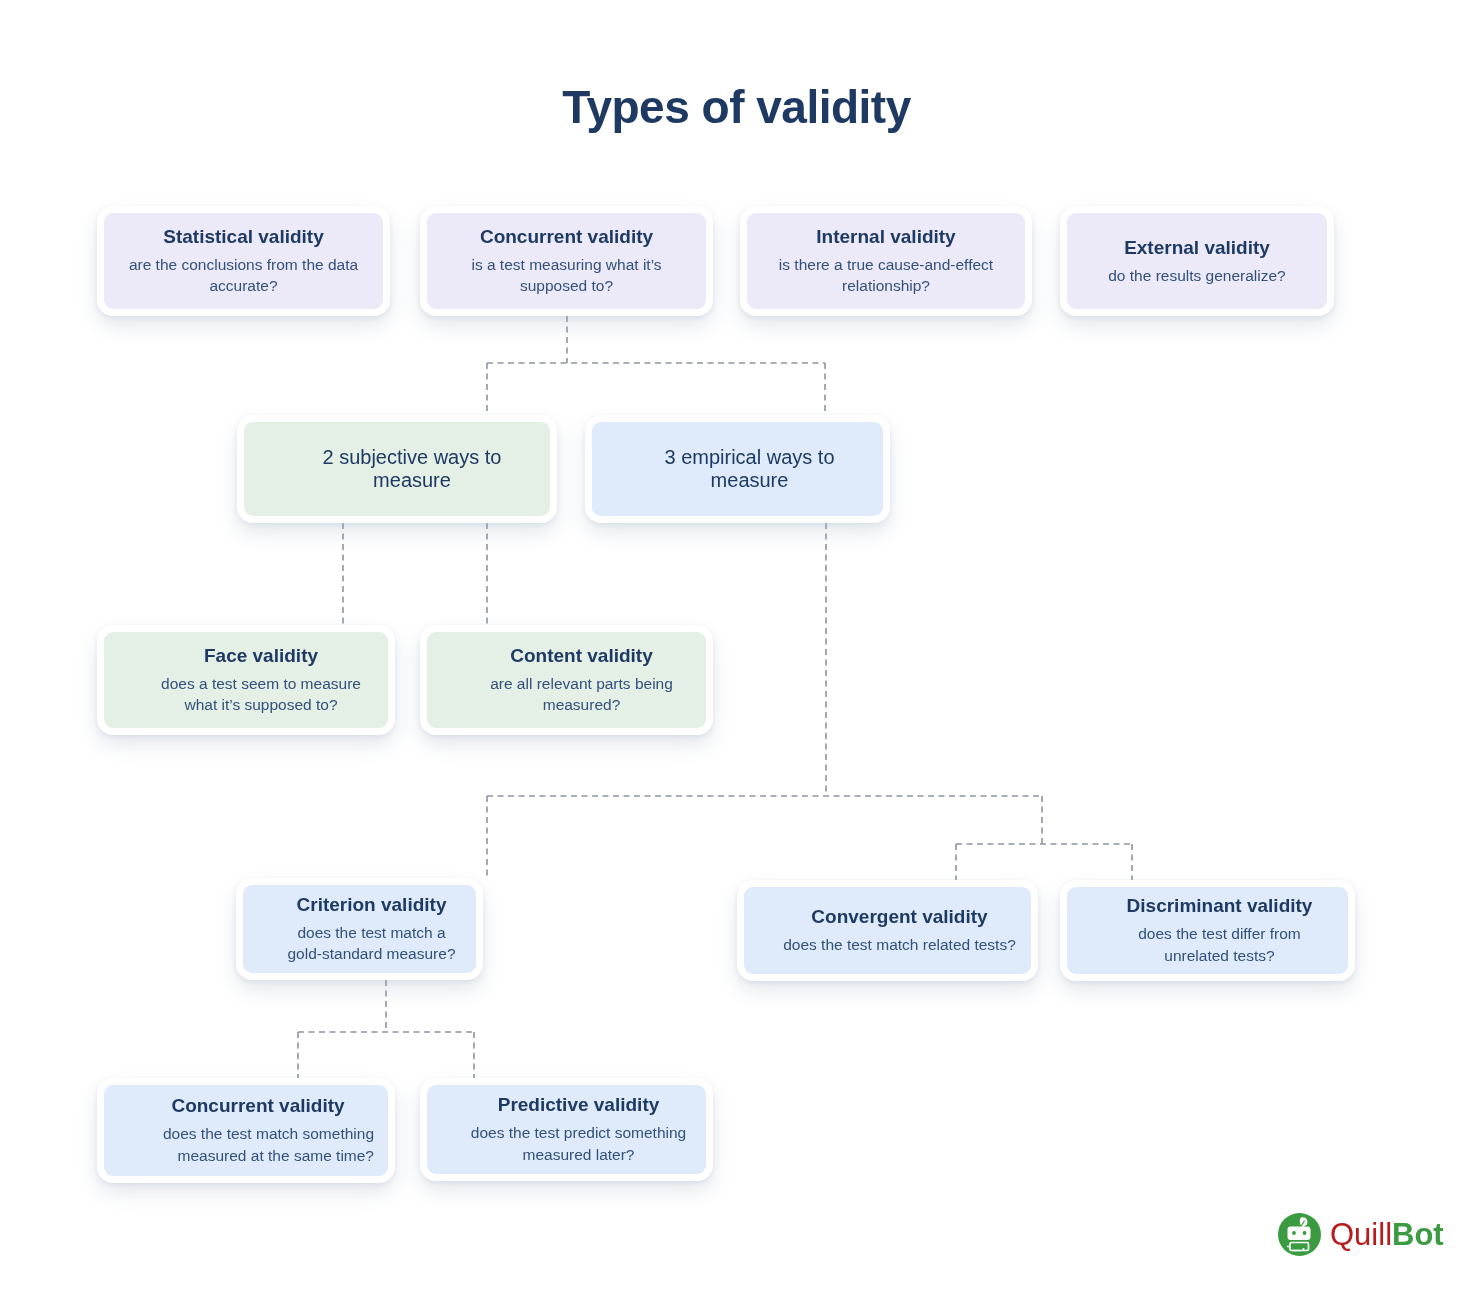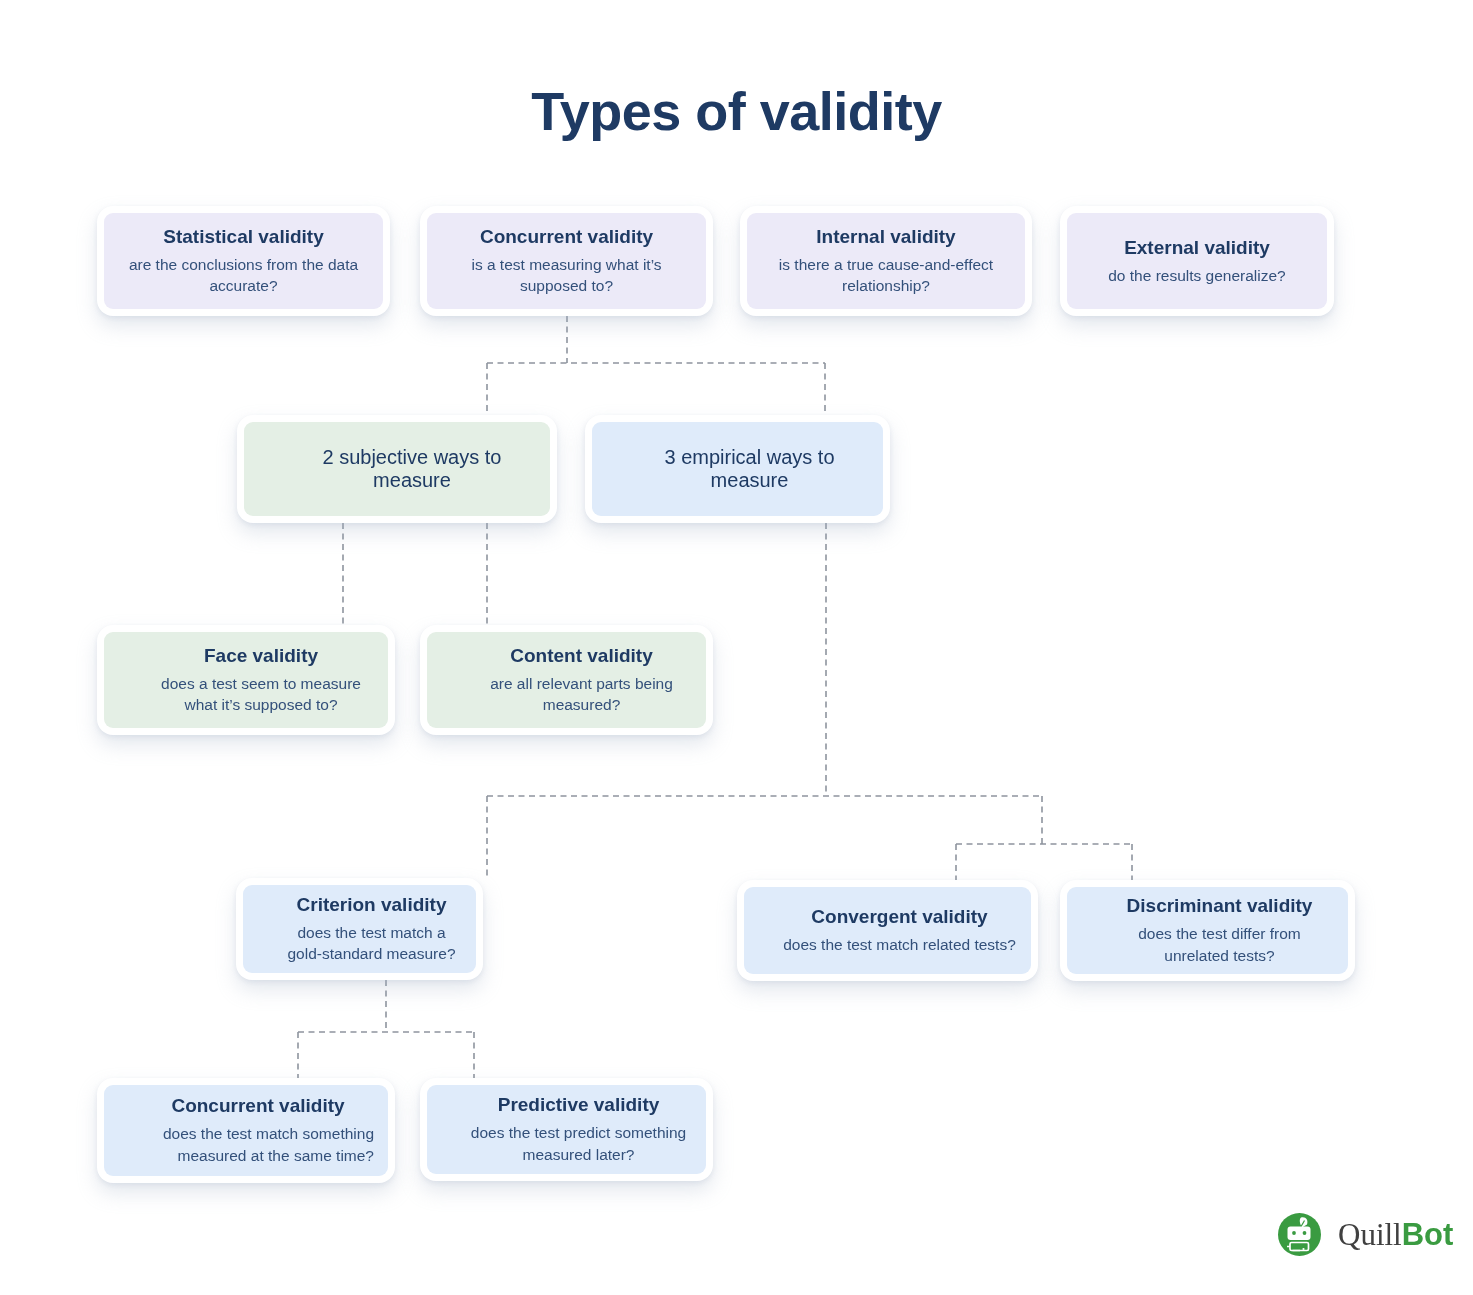--- a/index.html
+++ b/index.html
@@ -10,21 +10,21 @@
     background: #ffffff;
     font-family: "Liberation Sans", sans-serif;
     overflow: hidden;
   }
   .main-title {
     position: absolute;
     top: 80px;
     left: 0;
     width: 100%;
     text-align: center;
-    font-size: 54px;
+    font-size: 46px;
     font-weight: 700;
     color: #1e3a63;
     letter-spacing: -0.5px;
   }
   .connectors {
     position: absolute;
     top: 0; left: 0;
     width: 1473px; height: 1295px;
   }
   .node {
@@ -71,24 +71,23 @@
   .logo {
     position: absolute;
     top: 1213px;
     left: 1278px;
     display: flex;
     align-items: center;
     gap: 9px;
   }
   .logo-text { font-size: 31px; line-height: 1; white-space: nowrap; }
   .logo-quill {
-    font-family: Liberation Serif, serif;
+    font-family: Liberation Sans, sans-serif;
     font-weight: 400;
-    color: #404040;
-    margin-left: 8px;
+    color: #b91c1c;
   }
   .logo-bot {
     font-family: "Liberation Sans", sans-serif;
     font-weight: 700;
     color: #3a9b41;
   }
 </style>
 </head>
 <body>
 

